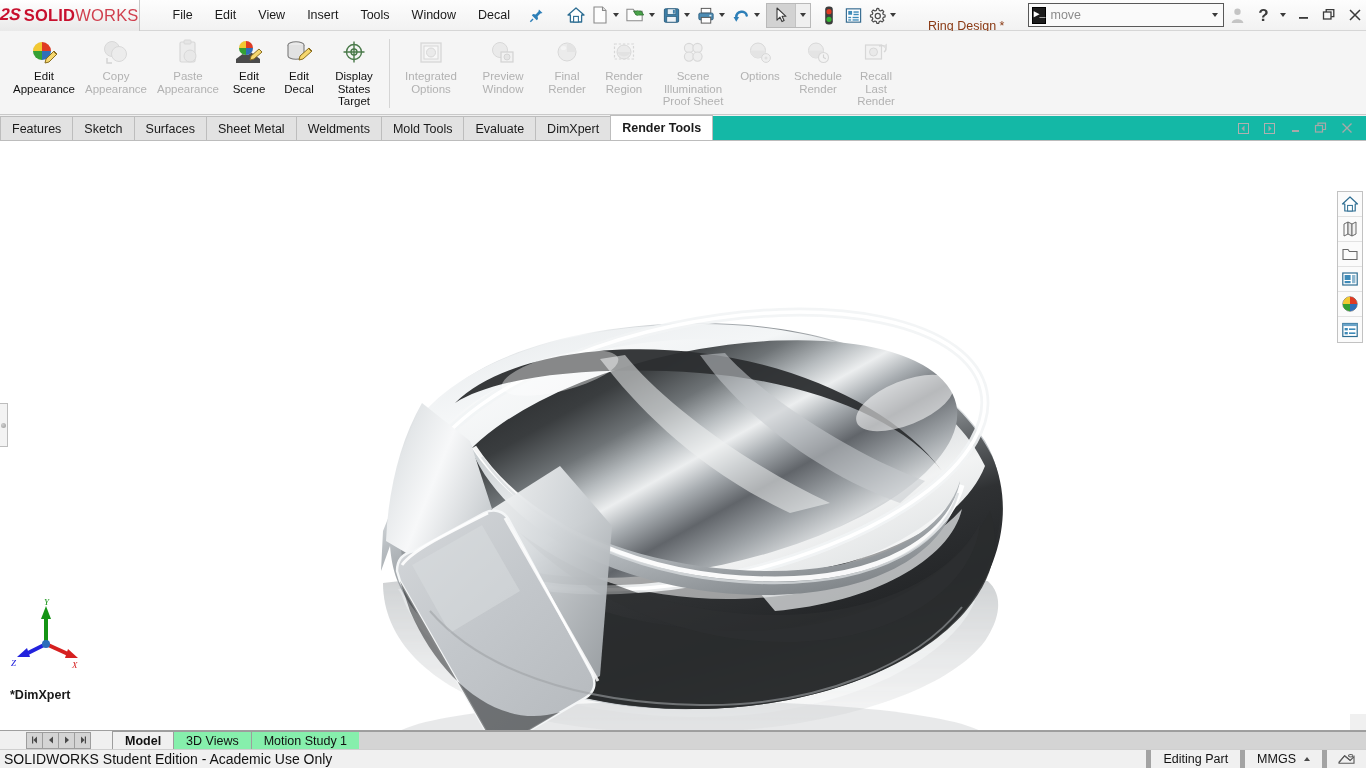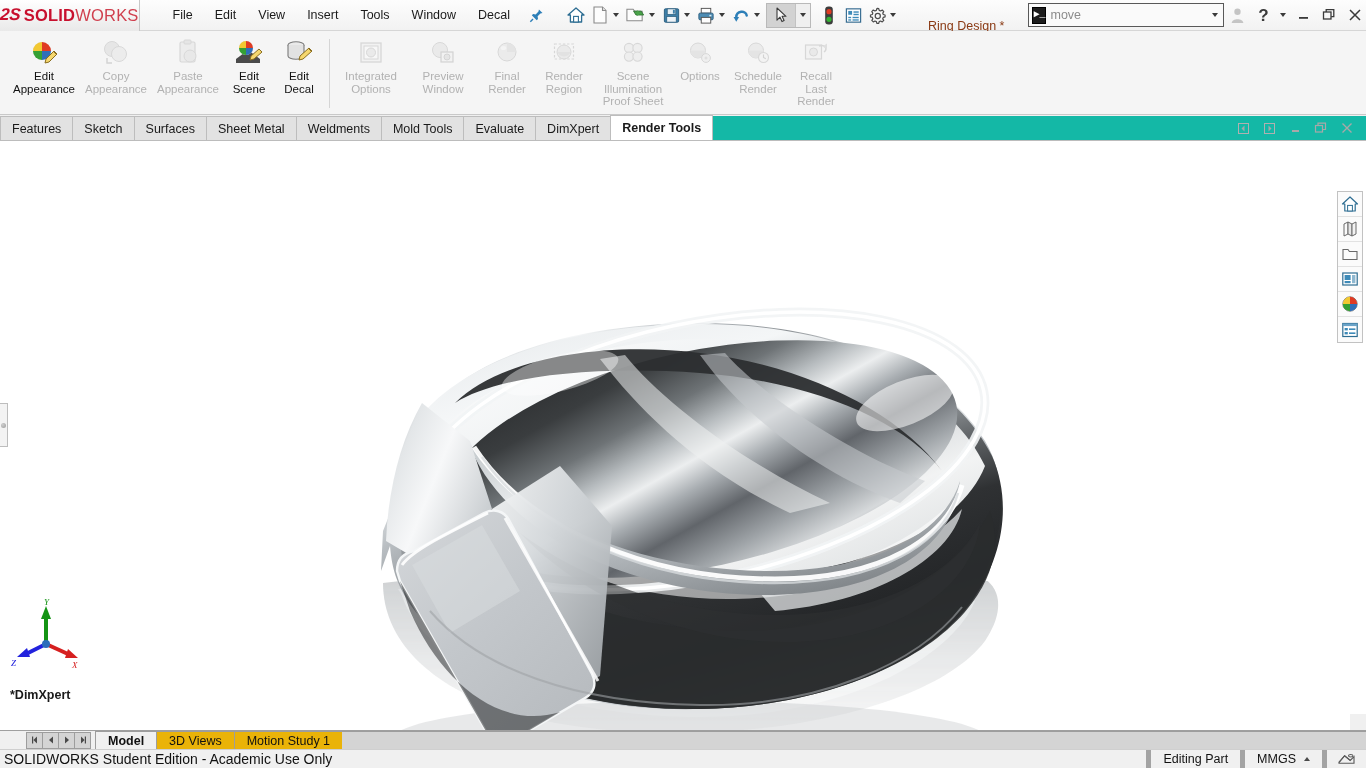--- a/index.html
+++ b/index.html
@@ -184,21 +184,21 @@
     display: flex; align-items: center;
   }
   .navset { display: flex; margin-left: 26px; }
   .navbtn {
     width: 17px; height: 17px; background: #d4d4d4;
     border: 1px solid #9d9d9d; margin-right: -1px;
     display: flex; align-items: center; justify-content: center; cursor: default;
   }
   .sheet-tab {
     height: 18px; padding: 0 12px; display: flex; align-items: center;
-    font-size: 12.5px; color: #111; background: #eab308;
+    font-size: 12.5px; color: #111; background: #86efac;
     border: 1px solid #9d9d9d; border-bottom: none; margin-right: -1px;
     cursor: default; white-space: nowrap;
   }
   .sheet-tab.active { background: #f0f0f0; font-weight: bold; }
   .sheet-fill { flex: 1; height: 18px; background: #d4d4d4; border-top: 1px solid #9d9d9d; }
   .statusbar {
     position: absolute; top: 749px; left: 0; width: 1366px; height: 19px;
     background: #f0f0f0; border-top: 1px solid #cfcfcf;
     display: flex; align-items: center;
   }
@@ -452,20 +452,32 @@
           <ellipse cx="12" cy="6" rx="8" ry="3.2" fill="#eaeaea" stroke="#7a7a7a" stroke-width="1.1"></ellipse>
           <path d="M4 6 L4 17 A8 3.2 0 0 0 20 17 L20 6" fill="#e2e2e2" stroke="#7a7a7a" stroke-width="1.1"></path>
           <path d="M16 17 L25 9 L28 12 L19 20 L15 21 Z" fill="#f5d76e" stroke="#8a6d1f" stroke-width="1"></path>
           <path d="M24.5 9.5 L27.5 12.5" stroke="#8a6d1f" stroke-width="1"></path>
         </svg>
       </div>
       <div class="cmd-lbl">Edit
 Decal</div>
     </div>
 
+    <div class="cmd" style="width:60px">
+      <div class="cmd-ico">
+        <svg width="28" height="28" viewBox="0 0 28 28">
+          <circle cx="14" cy="13" r="7.5" fill="none" stroke="#4a7a4a" stroke-width="1.4"></circle>
+          <circle cx="14" cy="13" r="3" fill="none" stroke="#4a7a4a" stroke-width="1.4"></circle>
+          <path d="M14 2.5 L14 23.5 M3.5 13 L24.5 13" stroke="#4a7a4a" stroke-width="1.4"></path>
+        </svg>
+      </div>
+      <div class="cmd-lbl">Display
+States
+Target</div>
+    </div>
 
     <div class="rib-sep"></div>
 
     <div class="cmd disabled">
       <div class="cmd-ico">
         <svg width="28" height="26" viewBox="0 0 28 26">
           <rect x="4" y="3" width="20" height="19" fill="#ececec" stroke="#9a9a9a" stroke-width="1.3"></rect>
           <rect x="7" y="6" width="14" height="13" fill="#fcfcfc" stroke="#9a9a9a" stroke-width="1"></rect>
           <circle cx="14" cy="12.5" r="4.5" fill="#d4d4d4" stroke="#9a9a9a" stroke-width="1"></circle>
         </svg>
@@ -917,21 +929,21 @@
             <path d="M3 1.5 L7 5 L3 8.5 Z" fill="#4a4a4a"></path>
           </svg>
       </div>
       <div class="navbtn">
         <svg width="10" height="10" viewBox="0 0 10 10">
             <path d="M3 1.5 L6.6 5 L3 8.5 Z" fill="#4a4a4a"></path>
             <rect x="6.8" y="1.5" width="1.2" height="7" fill="#4a4a4a"></rect>
           </svg>
       </div>
     </div>
-    <div class="sheet-tab active" style="margin-left:5px">Model</div>
+    <div class="sheet-tab active" style="margin-left:22px">Model</div>
     <div class="sheet-tab">3D Views</div>
     <div class="sheet-tab">Motion Study 1</div>
     <div class="sheet-fill"></div>
   </div>
 
   <div class="statusbar">
     <div class="status-lic">SOLIDWORKS Student Edition - Academic Use Only</div>
     <div class="status-right">
       <div class="st-cell">Editing Part</div>
       <div class="st-cell">

